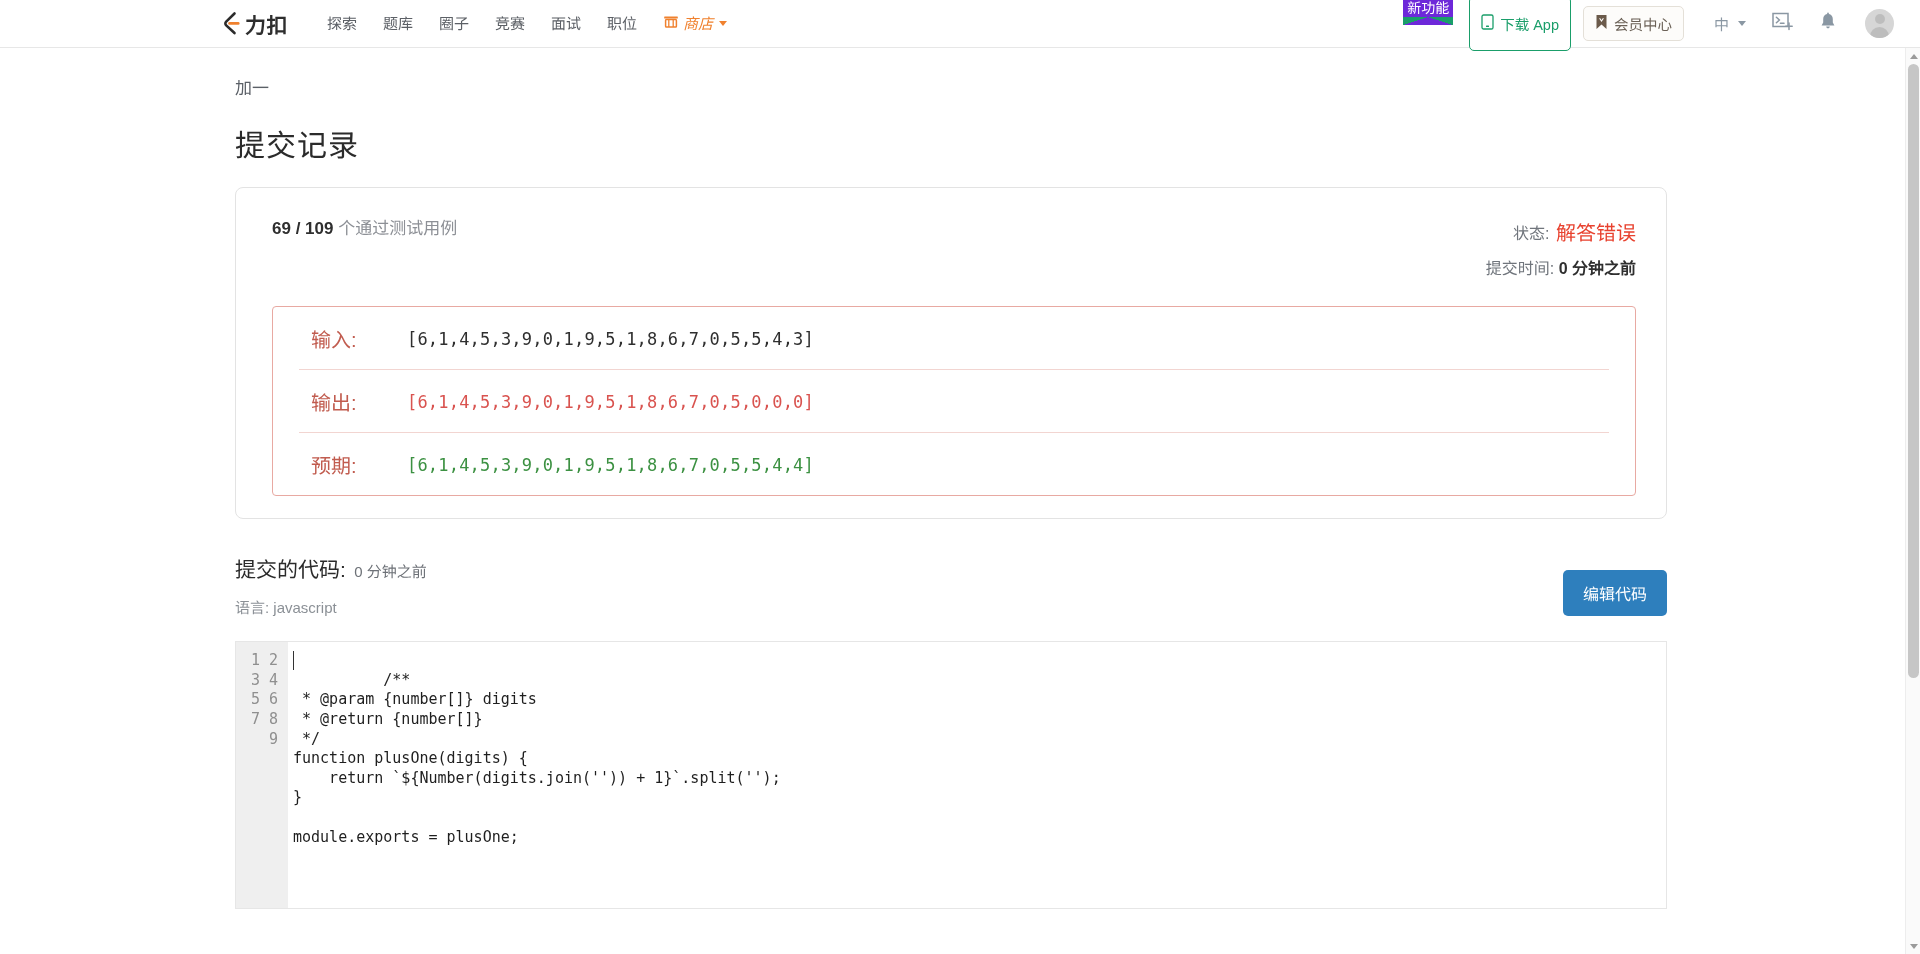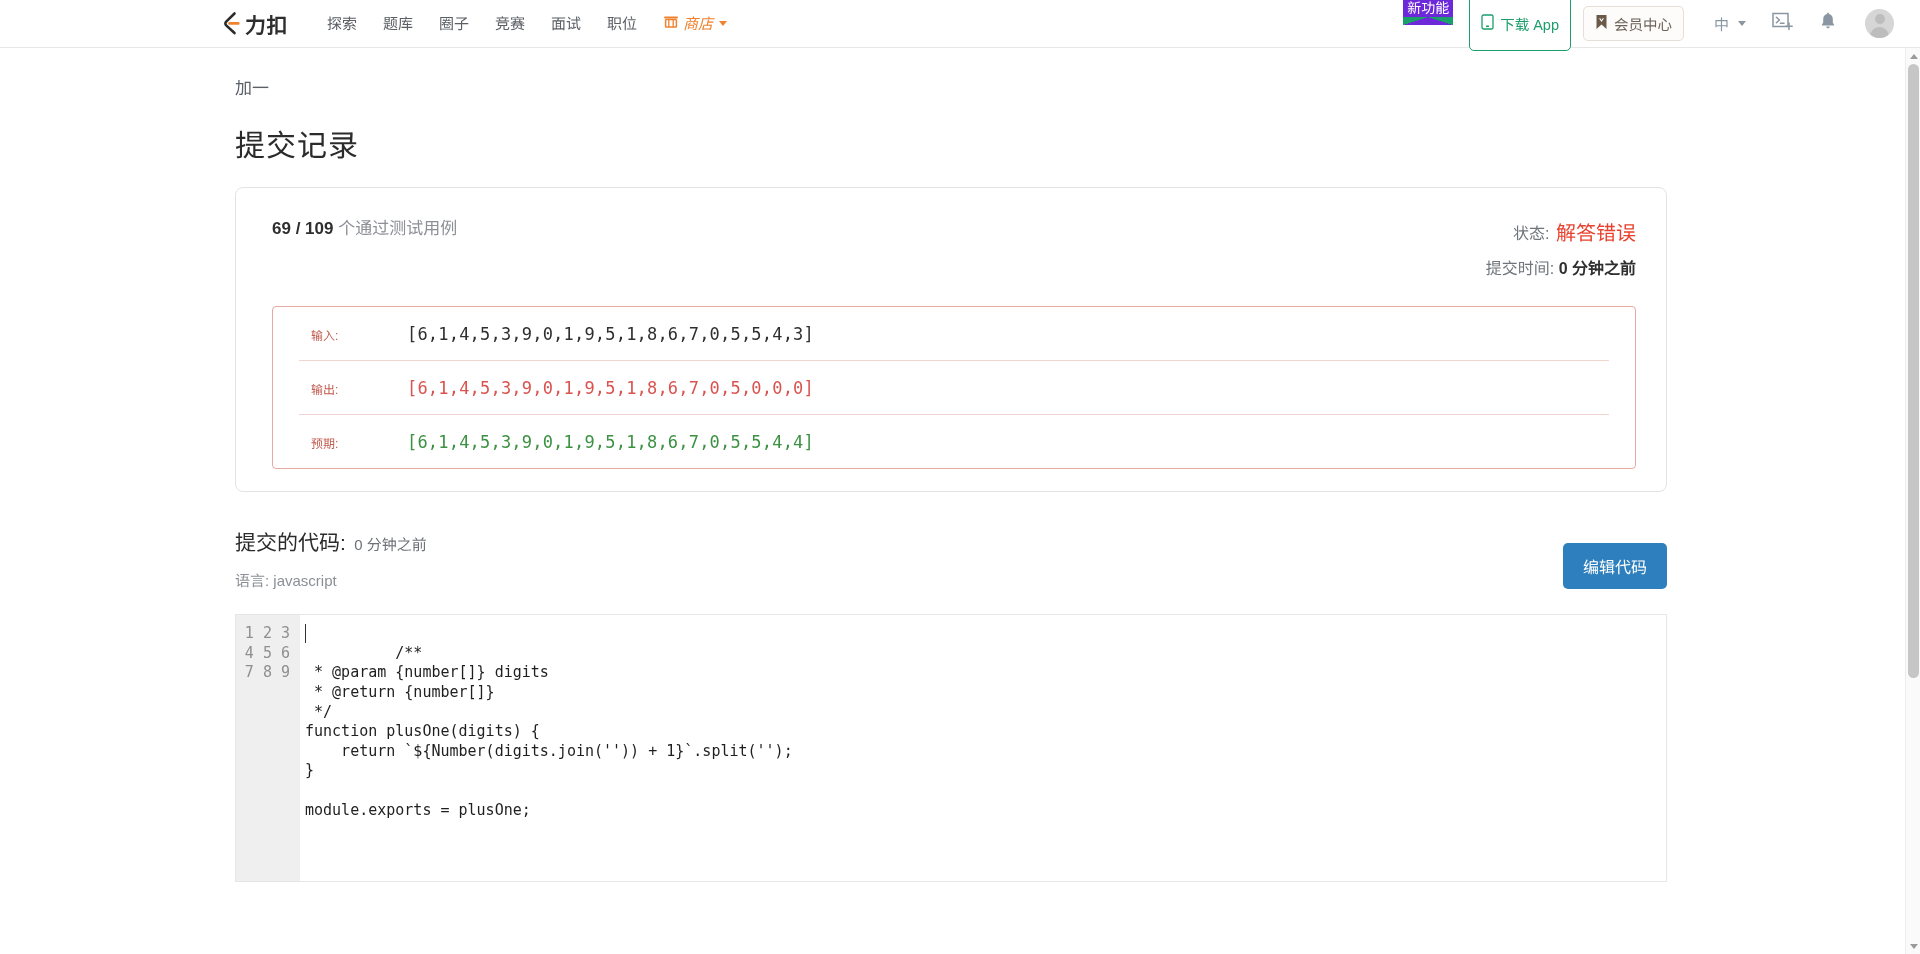--- a/index.html
+++ b/index.html
@@ -232,21 +232,21 @@
   .tc-row {
     display: flex;
     align-items: center;
     padding: 17px 0 16px 0;
     border-bottom: 1px solid #f2d5d1;
   }
   .tc-row:last-child { border-bottom: none; }
   .tc-label {
     width: 108px;
     flex: none;
-    font-size: 12px;
+    font-size: 20px;
     color: #c15c4f;
     padding-left: 12px;
   }
   .tc-value {
     font-family: "DejaVu Sans Mono", "Liberation Mono", monospace;
     font-size: 17px;
     letter-spacing: .2px;
     white-space: pre;
   }
   .tc-value.dark  { color: #2f2f2f; }
@@ -297,21 +297,21 @@
     display: flex;
     height: 268px;
     overflow: hidden;
     position: relative;
   }
   .gutter {
     background: #efefef;
     color: #8f8f8f;
     text-align: right;
     padding: 9px 10px 0 0;
-    width: 64px;
+    width: 52px;
     flex: none;
     font-family: "DejaVu Sans Mono", "Liberation Mono", monospace;
     font-size: 15px;
     line-height: 19.6px;
     user-select: none;
   }
   .code-area {
     padding: 9px 0 0 5px;
     font-family: "DejaVu Sans Mono", "Liberation Mono", monospace;
     font-size: 15px;

